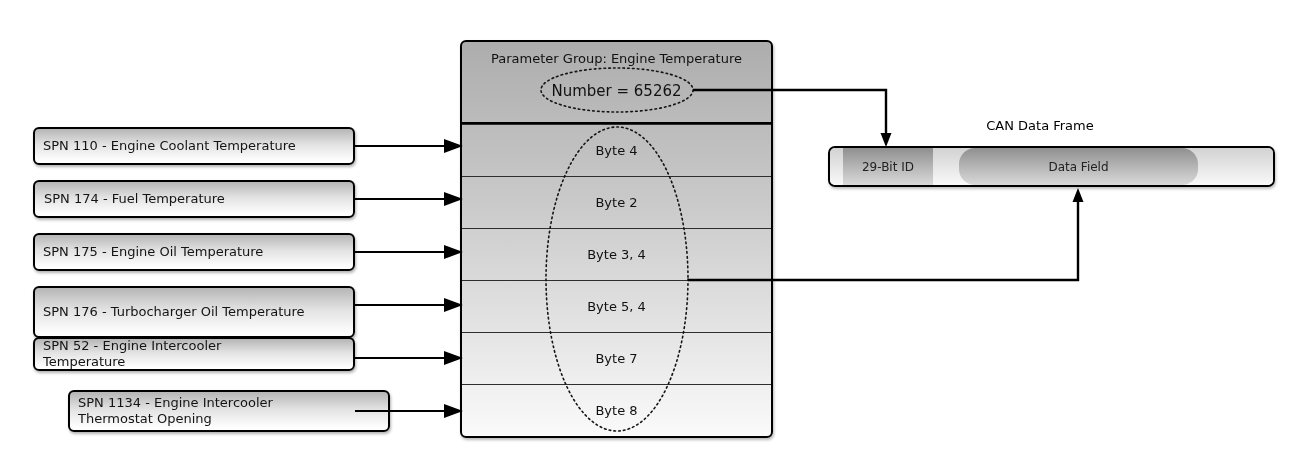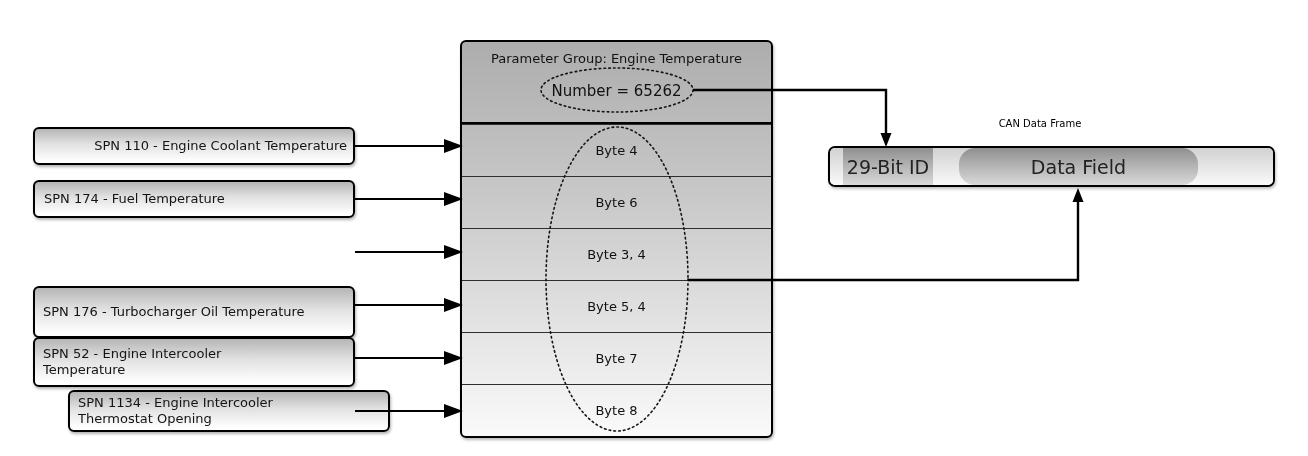--- a/index.html
+++ b/index.html
@@ -20,25 +20,25 @@
     box-shadow:1px 2px 3px rgba(0,0,0,0.30);
     display:flex;align-items:center;
     box-sizing:border-box;
     padding:2px 6px 2px 8px;
   }
   .spn-box .lbl{
     font-size:13px;line-height:1.25;
     white-space:pre-line;
     color:#141414;
   }
-  .b1{top:127px;height:38px;justify-content:flex-end;}
+  .b1{top:127px;height:38px;}
   .b2{top:180px;height:38px;padding-left:9px;}
   .b3{top:233px;height:38px;}
   .b4{top:286px;height:52px;}
-  .b5{top:337px;height:50px;}
+  .b5{top:337px;height:34px;}
   .b6{top:390px;height:42px;margin-left:35px;}
 
   
   .pg-table{
     position:absolute;left:460px;top:40px;
     width:313px;height:398px;
     border:2px solid #000;border-radius:6px;
     background:linear-gradient(180deg,#adadad 0%,#c9c9c9 40%,#fafafa 100%);
     box-shadow:1px 2px 3px rgba(0,0,0,0.28);
     box-sizing:border-box;
@@ -66,77 +66,80 @@
     display:flex;align-items:center;justify-content:center;
     font-size:13px;color:#111;
     border-top:1px solid #2e2e2e;
     box-sizing:border-box;
   }
   .pg-row:first-of-type{border-top:none;}
 
   
   .can-title{
     position:absolute;left:890px;top:118px;width:300px;
-    text-align:center;font-size:10px;color:#000;
+    text-align:center;font-size:13px;color:#000;
   }
   .can-frame{
     position:absolute;left:828px;top:146px;
     width:447px;height:41px;
     border:2px solid #000;border-radius:7px;
     box-sizing:border-box;
     background:linear-gradient(180deg,#d2d2d2 0%,#f9f9f9 100%);
     box-shadow:1px 2px 3px rgba(0,0,0,0.25);
     display:flex;overflow:hidden;
   }
   .seg{height:100%;box-sizing:border-box;}
   .seg.pale{background:linear-gradient(180deg,#d2d2d2 0%,#f9f9f9 100%);}
   .seg.dark{
     background:linear-gradient(180deg,#8f8f8f 0%,#b9b9b9 55%,#d9d9d9 100%);
     display:flex;align-items:center;justify-content:center;
   }
-  .seg .seg-lbl{font-size:19px;color:#222;}
+  .seg .seg-lbl{font-size:12px;color:#222;}
   .sp1{width:13px;}
   .sd1{width:90px;}
   .sp2{width:26px;}
   .sd2{width:239px;border-radius:16px;}
   .sp3{flex:1 1 auto;}
 
   
   .overlay{position:absolute;left:0;top:0;pointer-events:none;}
 </style>
 </head>
 <body>
 
 <div class="canvas">
 
   <div class="spn-box b1">
     <span class="lbl">SPN 110 - Engine Coolant Temperature</span>
   </div>
   <div class="spn-box b2">
     <span class="lbl">SPN 174 - Fuel Temperature</span>
   </div>
+  <div class="spn-box b3">
+    <span class="lbl">SPN 175 - Engine Oil Temperature</span>
+  </div>
   <div class="spn-box b4">
     <span class="lbl">SPN 176 - Turbocharger Oil Temperature</span>
   </div>
   <div class="spn-box b5">
     <span class="lbl">SPN 52 - Engine Intercooler
 Temperature</span>
   </div>
   <div class="spn-box b6">
     <span class="lbl">SPN 1134 - Engine Intercooler
 Thermostat Opening</span>
   </div>
 
   <div class="pg-table">
     <div class="pg-header">
       <div class="pg-title">Parameter Group: Engine Temperature</div>
       <div class="pg-number">Number = 65262</div>
     </div>
     <div class="pg-row">Byte 4</div>
-    <div class="pg-row">Byte 6</div>
+    <div class="pg-row">Byte 2</div>
     <div class="pg-row">Byte 3, 4</div>
     <div class="pg-row">Byte 5, 4</div>
     <div class="pg-row">Byte 7</div>
     <div class="pg-row">Byte 8</div>
   </div>
 
   <div class="can-title">CAN Data Frame</div>
   <div class="can-frame">
     <div class="seg pale sp1"></div>
     <div class="seg dark sd1">

